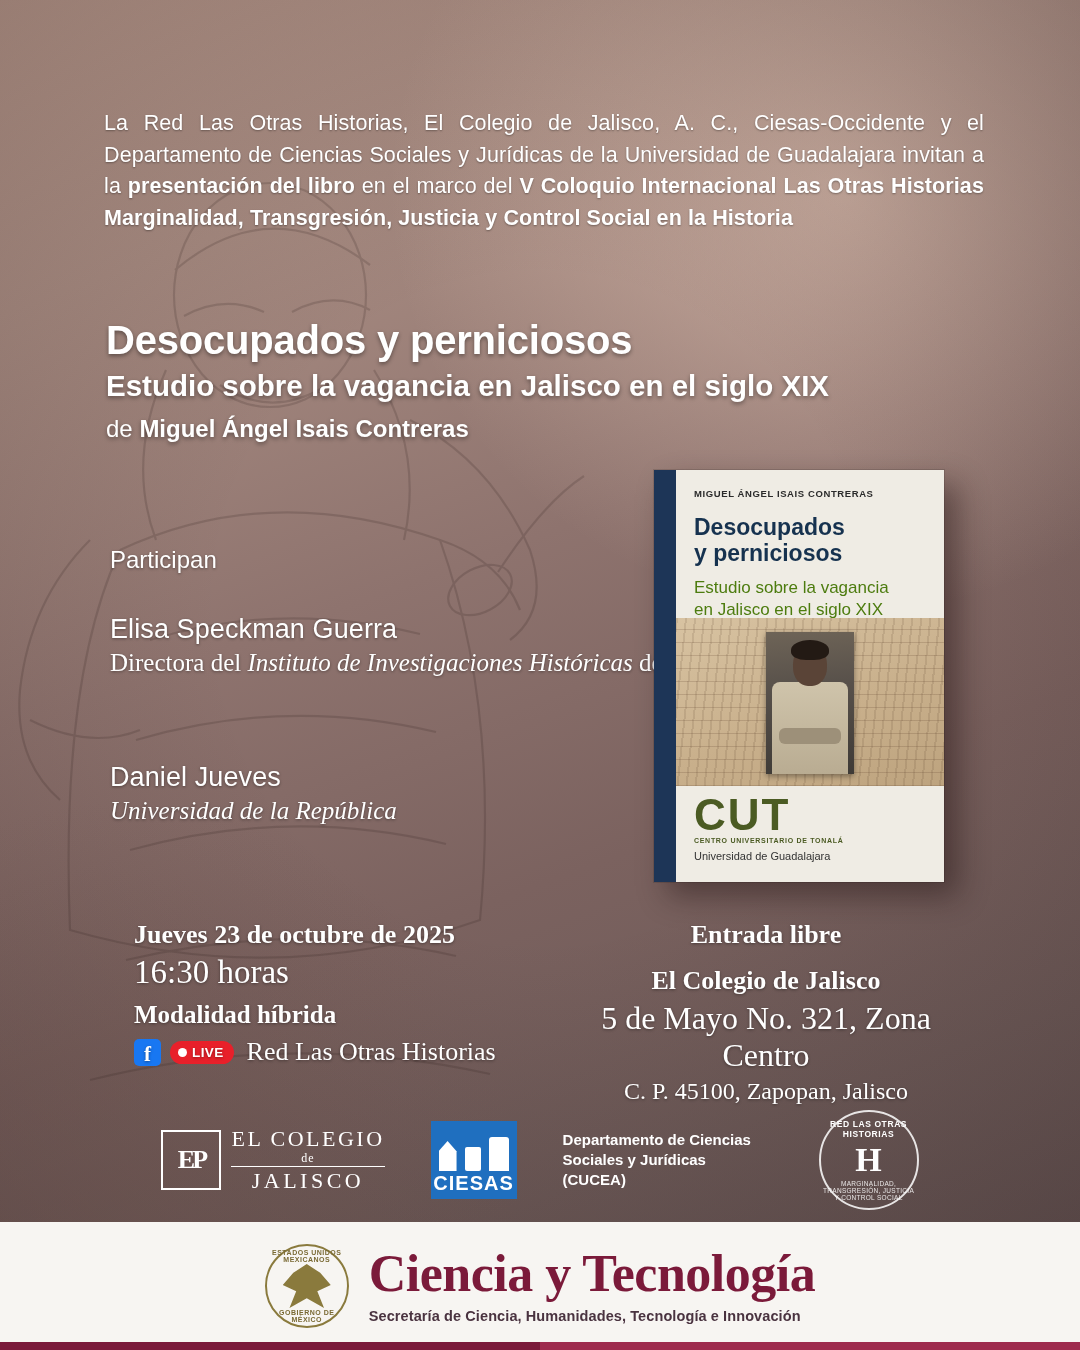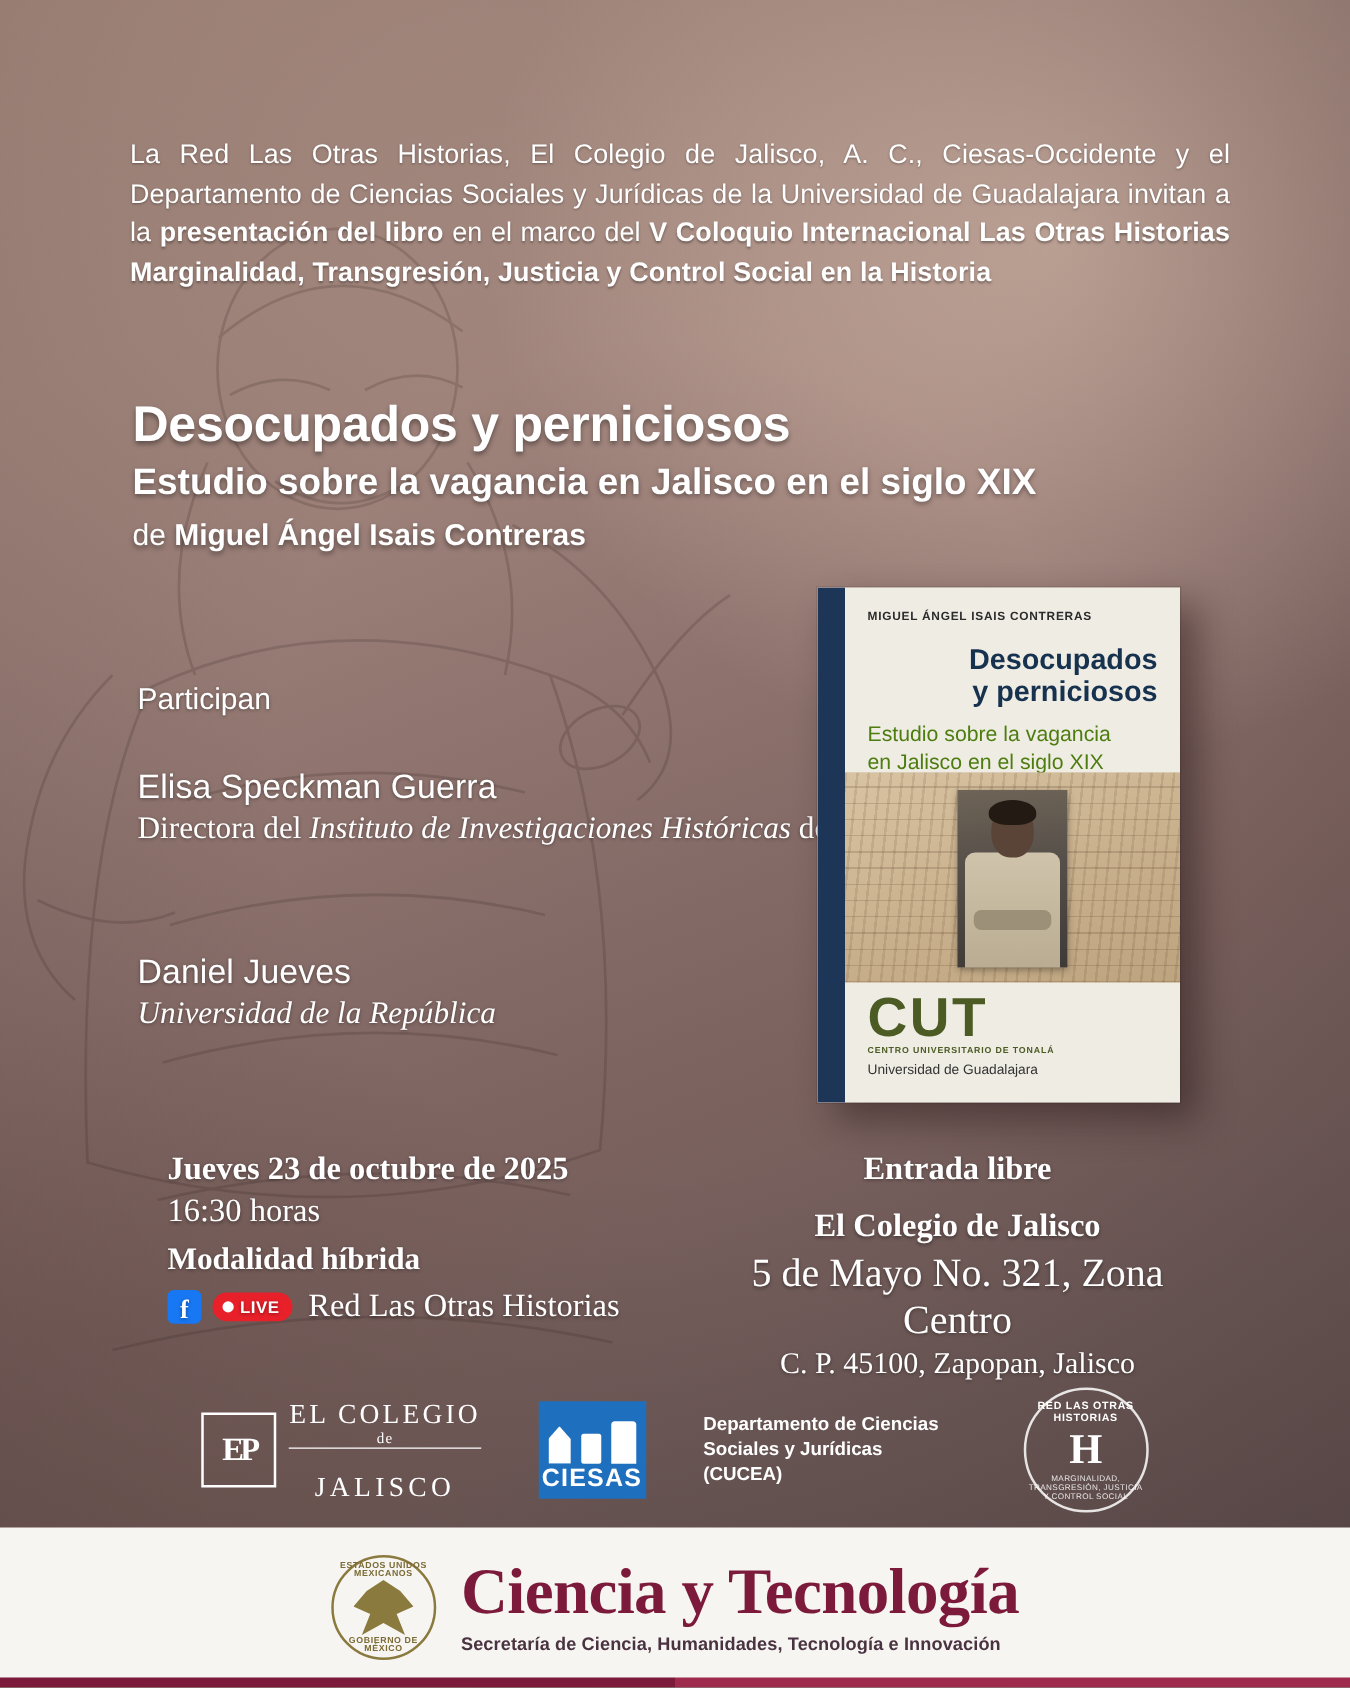--- a/index.html
+++ b/index.html
@@ -146,21 +146,20 @@
     letter-spacing: 0.6px;
     color: #2b2b2b;
     font-weight: 700;
   }
   .book-title {
     margin-top: 16px;
     font-size: 23px;
     font-weight: 700;
     color: #16324f;
     line-height: 1.12;
-    text-align: right;
   }
   .book-sub {
     margin-top: 10px;
     font-size: 17px;
     color: #4d7c0f;
     line-height: 1.3;
   }
   .book-img {
     position: absolute;
     left: 22px;
@@ -263,21 +262,21 @@
     text-shadow: 0 1px 3px rgba(0,0,0,0.4);
     margin-left: 24px;
   }
   .li-date {
     font-family: "Liberation Serif", serif;
     font-size: 26px;
     font-weight: 700;
   }
   .li-time {
     font-family: "Liberation Serif", serif;
-    font-size: 26px;
+    font-size: 33px;
     margin-top: 4px;
   }
   .li-mode {
     font-family: "Liberation Serif", serif;
     font-size: 25px;
     font-weight: 700;
     margin-top: 10px;
   }
   .li-stream {
     display: flex;
@@ -375,21 +374,21 @@
   .logo-colegio .words {
     font-family: "Liberation Serif", serif;
     line-height: 1.0;
     text-align: center;
   }
   .logo-colegio .w1 { font-size: 22px; letter-spacing: 2.5px; }
   .logo-colegio .w2 { font-size: 12px; letter-spacing: 1px; margin: 2px 0; }
   .logo-colegio .w3 {
     font-size: 22px; letter-spacing: 3.5px;
     border-top: 1.5px solid #fff;
-    padding-top: 20px;
+    padding-top: 3px;
   }
   .logo-ciesas {
     width: 86px; height: 78px;
     background: #1f6fbf;
     position: relative;
     color: #fff;
     display: flex;
     align-items: flex-end;
     justify-content: center;
   }

